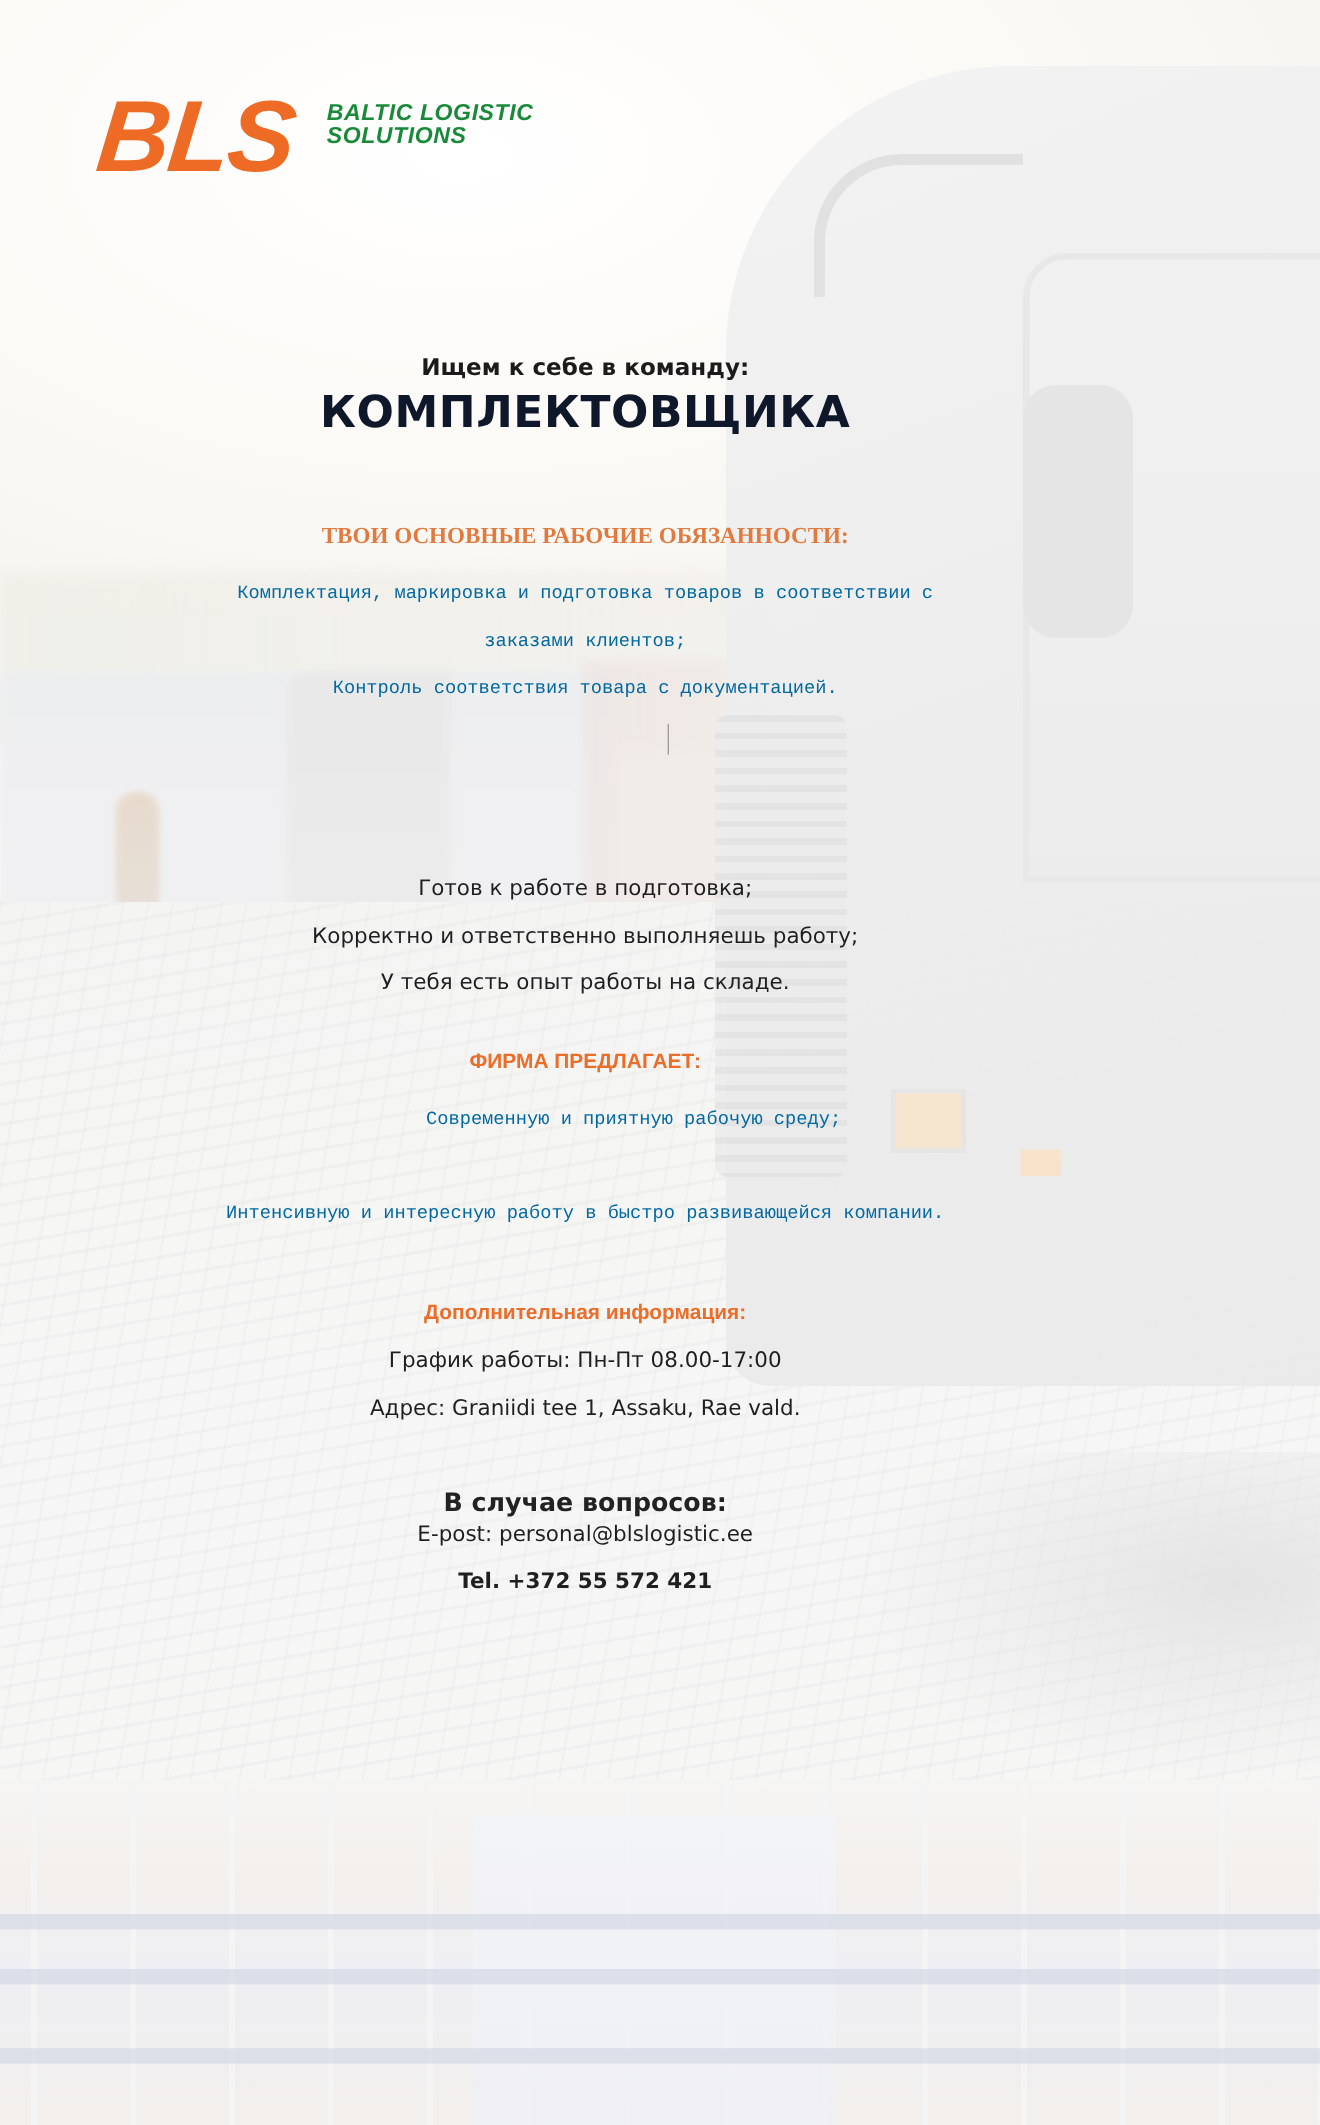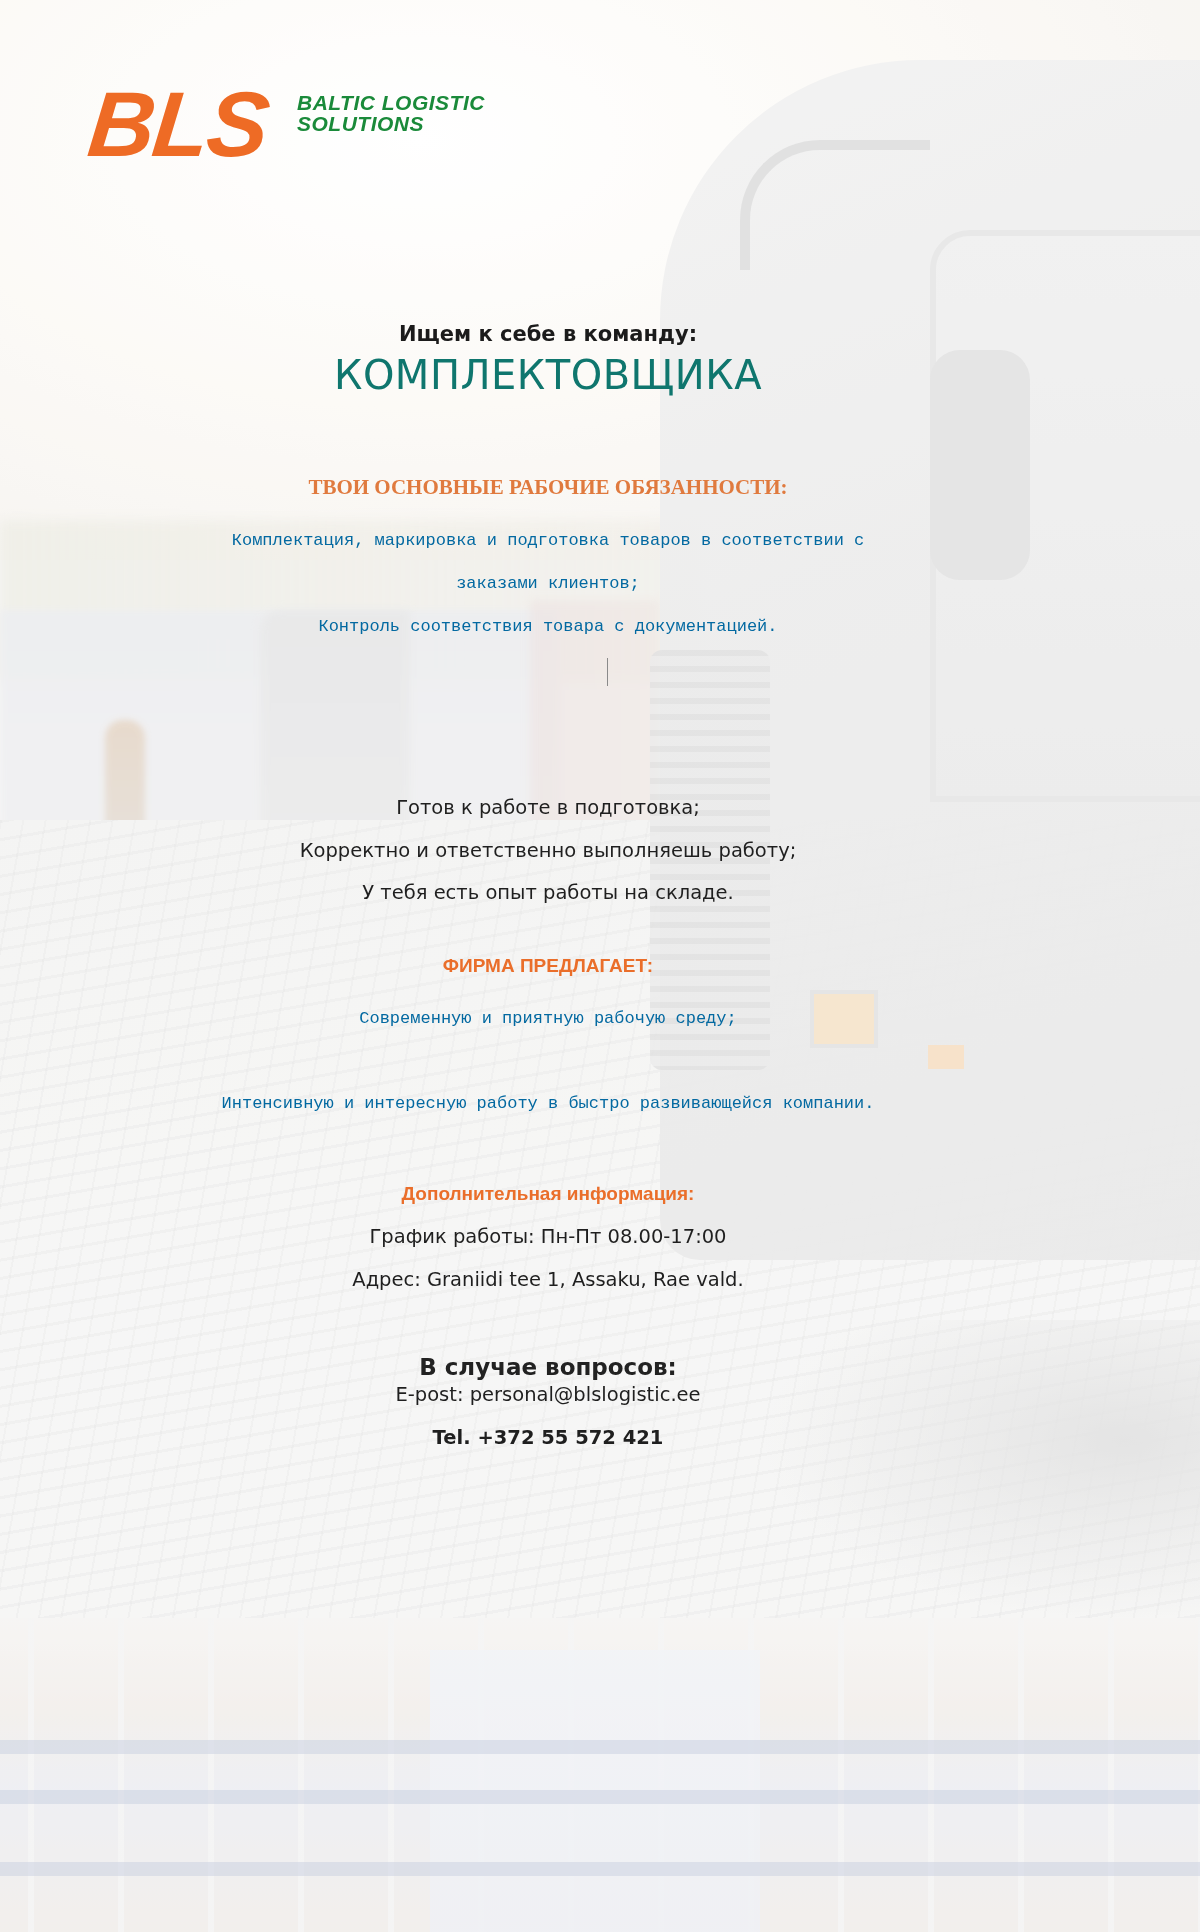--- a/index.html
+++ b/index.html
@@ -56,23 +56,23 @@
   .veil { position: absolute; inset: 0; background: rgba(255,255,255,0.35); }
 
   
   .content { position: absolute; inset: 0; }
   .logo { position: absolute; left: 89px; top: 92px; width: 420px; height: 80px; }
   .logo-bls { position: absolute; left: 0; top: -14px;
     font-family: "Liberation Sans", sans-serif; font-weight: bold; font-style: italic;
     font-size: 92px; letter-spacing: -2px; color: #ee6b25; transform: skewX(-6deg); line-height: 1; }
   .logo-tag { position: absolute; left: 208px; top: 0; font-weight: bold; font-style: italic;
     font-size: 21px; line-height: 21px; color: #1a8a3a; letter-spacing: .5px; }
-  .center { position: absolute; left: 16px; width: 1064px; text-align: center; }
+  .center { position: absolute; left: 0; width: 1064px; text-align: center; }
   .intro { font-family: "DejaVu Sans", sans-serif; font-weight: bold; font-size: 21px; color: #1b1b1b; }
-  .role { font-family: "DejaVu Sans", sans-serif; font-weight: normal; font-size: 40px; color: #0f766e; letter-spacing: .5px; }
+  .role { font-family: "DejaVu Sans", sans-serif; font-weight: bold; font-size: 40px; color: #0f172a; letter-spacing: .5px; }
   .h-serif { font-family: "Liberation Serif", serif; font-weight: bold; font-size: 21px; color: #e07a3e; }
   .h-sans { font-family: "Liberation Sans", sans-serif; font-weight: bold; font-size: 19px; color: #ea6e2a; }
   .line { font-family: "DejaVu Sans", sans-serif; font-size: 19.5px; color: #1f1f1f; }
   .line-narrow { font-family: Liberation Mono, monospace; font-size: 17px; color: #0369a1; }
   .contact-h { font-family: "DejaVu Sans", sans-serif; font-weight: bold; font-size: 23px; color: #222; }
   .caret { position: absolute; left: 607px; top: 658px; width: 1px; height: 28px; background: #8a8a8a; }
 </style>
 </head>
 <body>
 
@@ -118,21 +118,21 @@
   <div class="center line-narrow" style="top:531px;">Комплектация, маркировка и подготовка товаров в соответствии с</div>
   <div class="center line-narrow" style="top:574px;">заказами клиентов;</div>
   <div class="center line-narrow" style="top:617px;">Контроль соответствия товара с документацией.</div>
   <div class="caret"></div>
 
   <div class="center line" style="top:796px;">Готов к работе в подготовка;</div>
   <div class="center line" style="top:839px;">Корректно и ответственно выполняешь работу;</div>
   <div class="center line" style="top:881px;">У тебя есть опыт работы на складе.</div>
 
   <div class="center h-sans" style="top:955px;">ФИРМА ПРЕДЛАГАЕТ:</div>
-  <div class="center line-narrow" style="top:1009px;">Современную и приятную рабочую среду;</div>
+  <div class="center line-narrow" style="top:1009px;padding-left:44px;">Современную и приятную рабочую среду;</div>
   <div class="center line-narrow" style="top:1094px;">Интенсивную и интересную работу в быстро развивающейся компании.</div>
 
   <div class="center h-sans" style="top:1183px;">Дополнительная информация:</div>
   <div class="center line" style="top:1225px;">График работы: Пн-Пт 08.00-17:00</div>
   <div class="center line" style="top:1268px;">Адрес: Graniidi tee 1, Assaku, Rae vald.</div>
 
   <div class="center contact-h" style="top:1354px;">В случае вопросов:</div>
   <div class="center line" style="top:1383px;">E-post: personal@blslogistic.ee</div>
   <div class="center line" style="top:1426px;font-weight:bold;">Tel. +372 55 572 421</div>
 </div>

